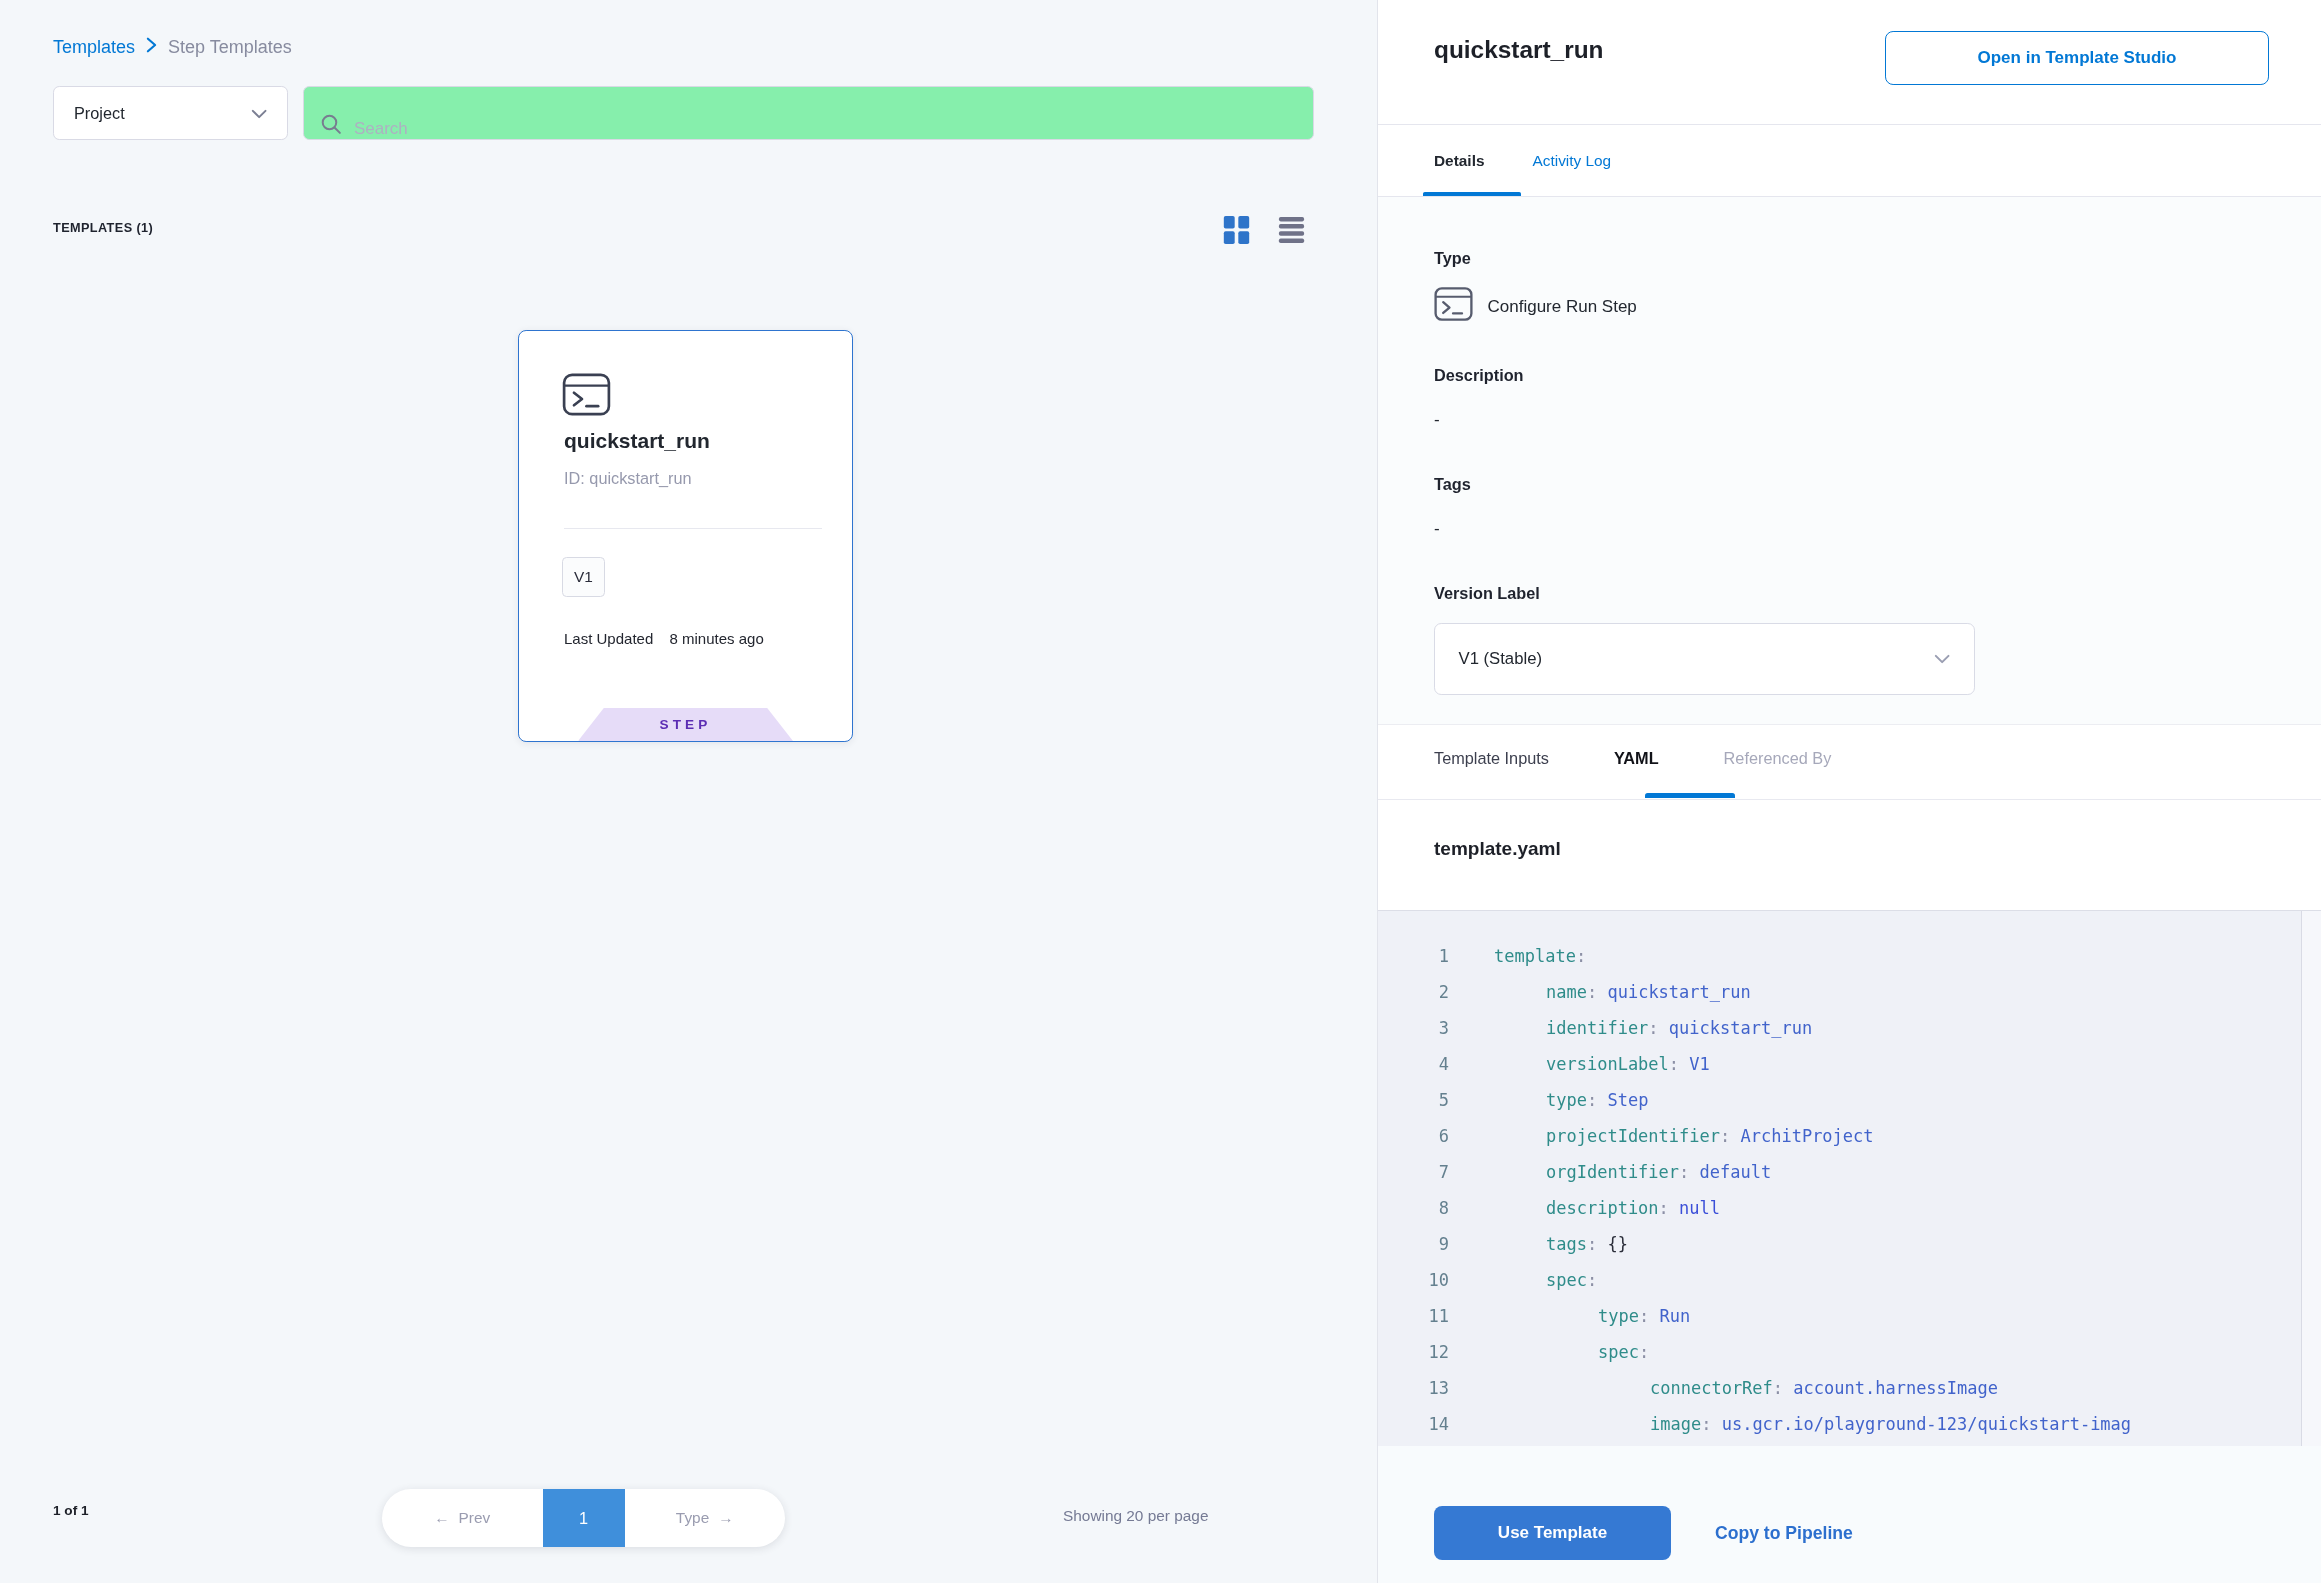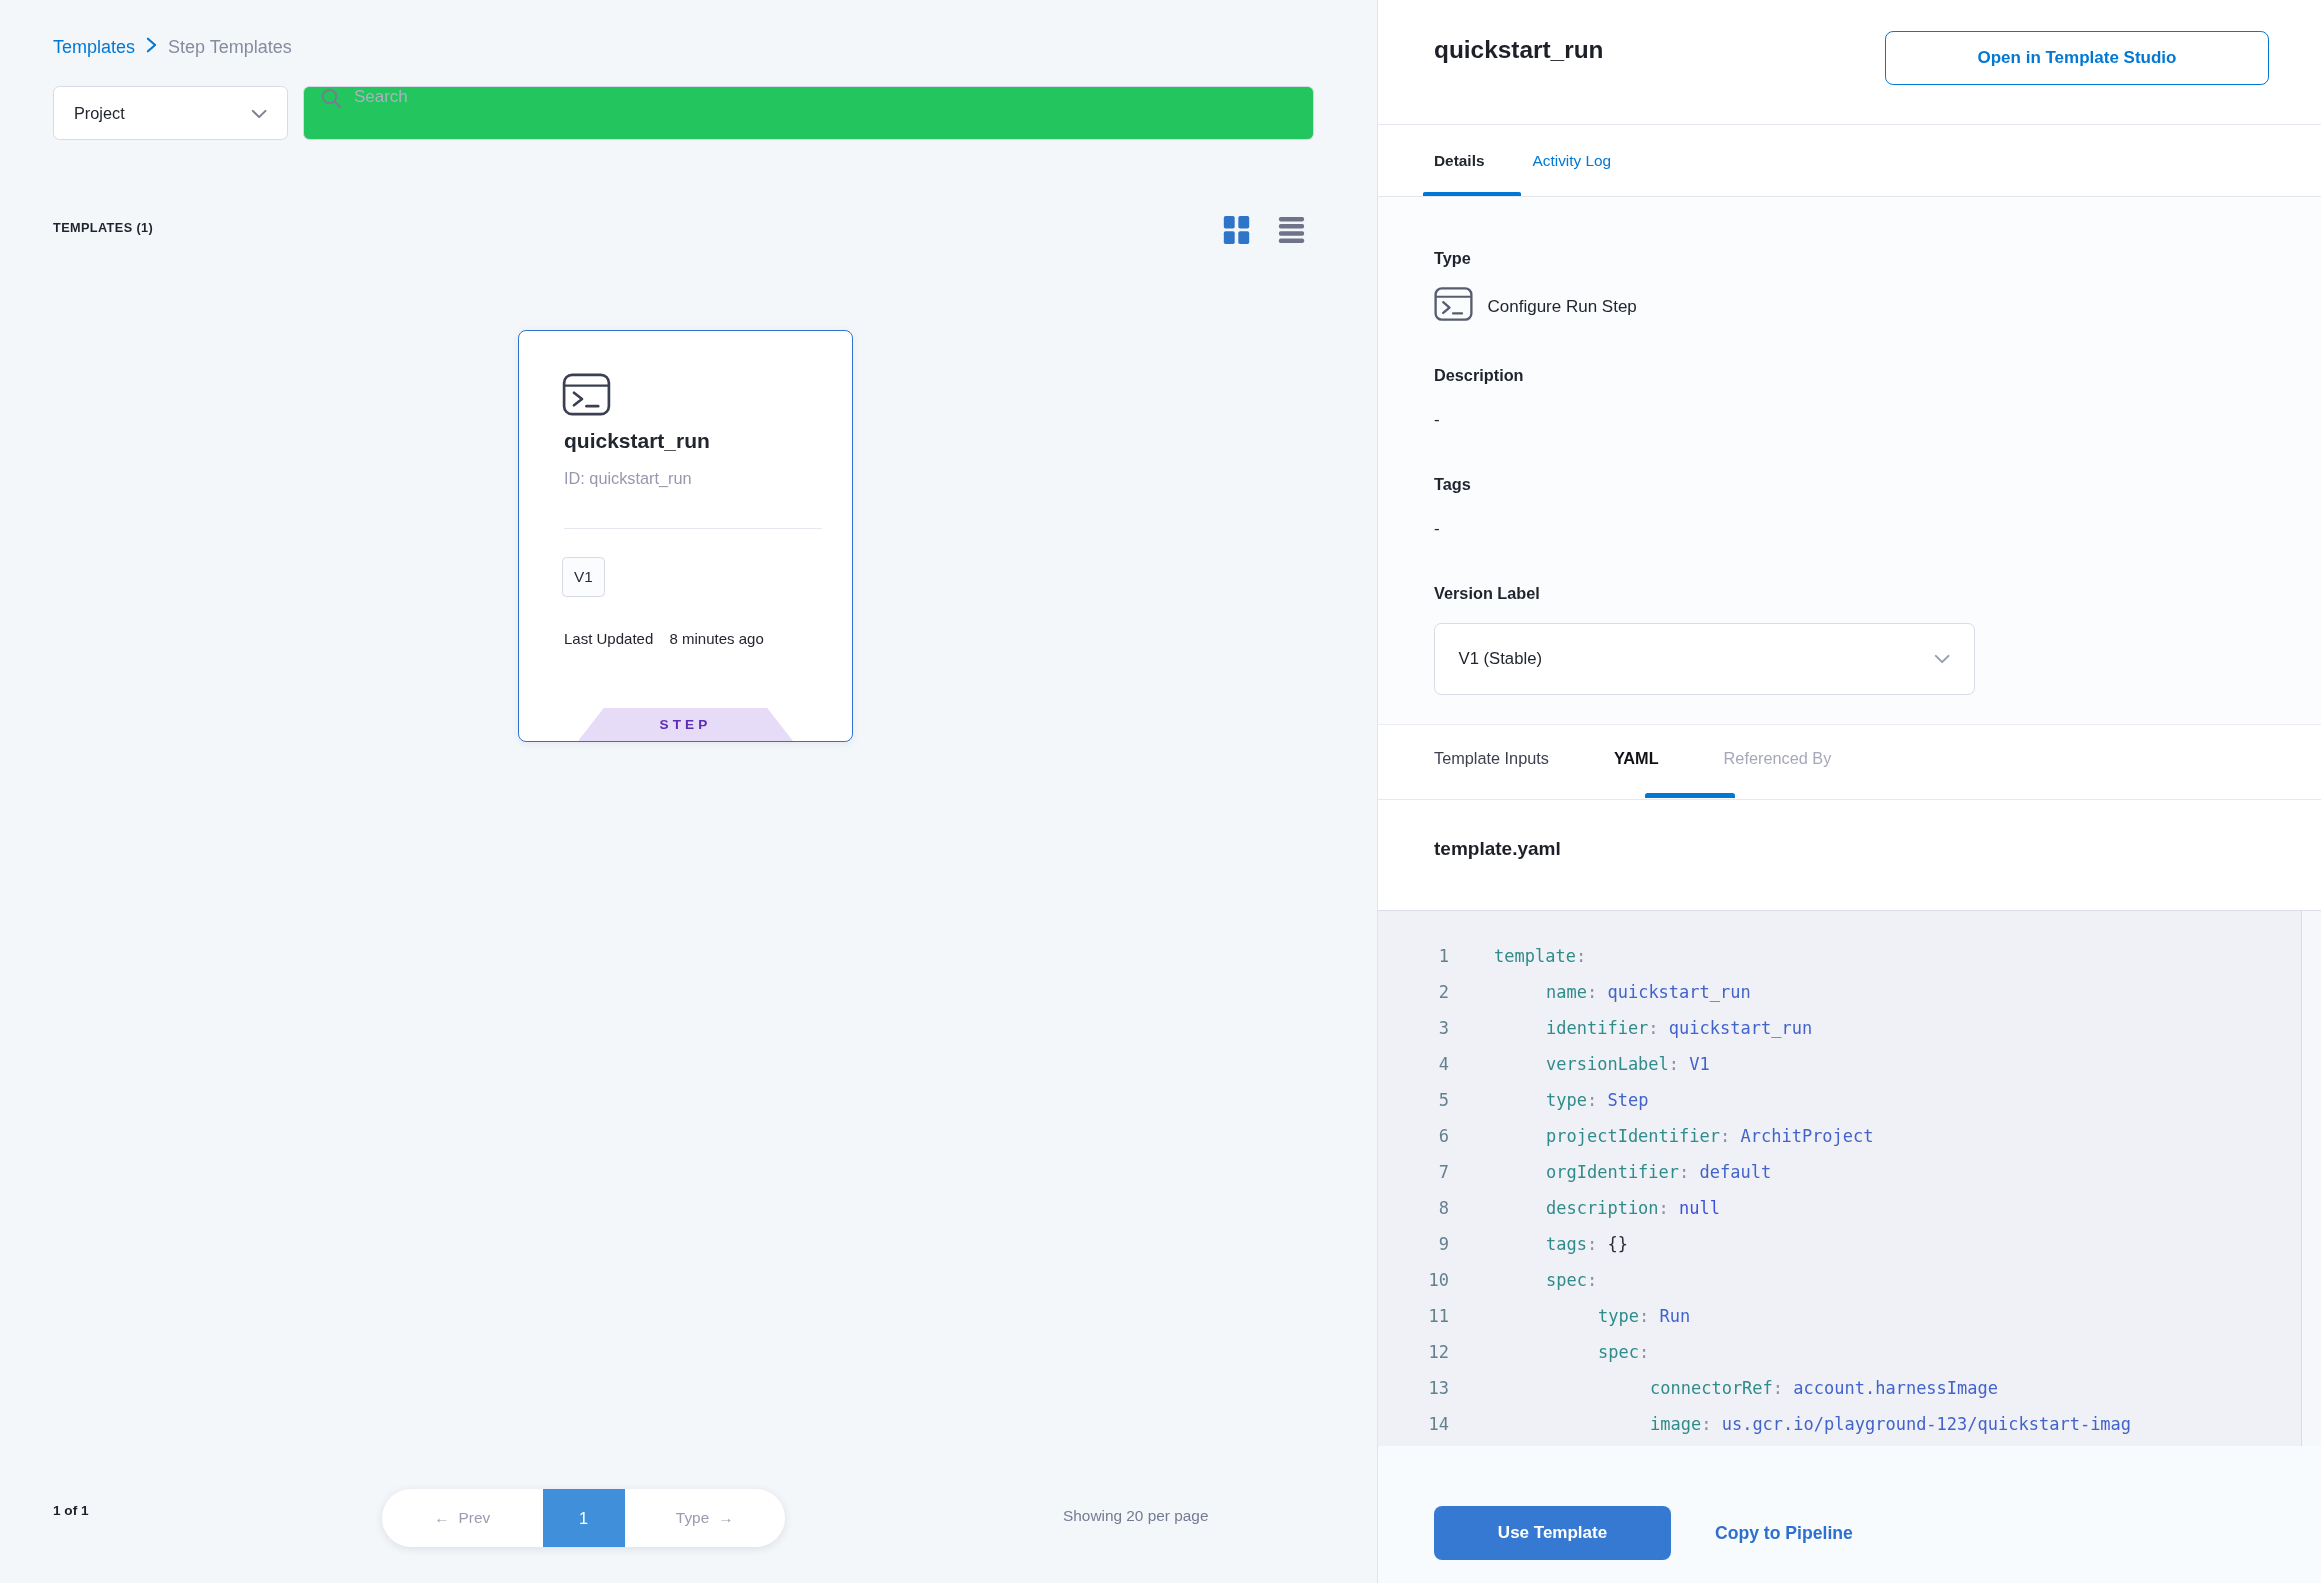--- a/index.html
+++ b/index.html
@@ -12,22 +12,22 @@
   .left-panel { position:absolute; left:0; top:0; width:1377px; height:1583px; background:#f4f7fa; }
   .breadcrumb { position:absolute; left:53px; top:36px; display:flex; align-items:center; gap:11px; font-size:18px; }
   .crumb-link { color:#0278d5; cursor:pointer; }
   .crumb-current { color:#878b9f; }
   .scope-select {
     position:absolute; left:53px; top:86px; width:235px; height:54px; background:#fff;
     border:0.9px solid #d9dae5; border-radius:6.3px; display:flex; align-items:center;
     padding:0 20px; font-size:16.3px; color:#22272f; justify-content:space-between; cursor:pointer;
   }
   .search-box {
-    position:absolute; left:303px; top:86px; width:1011px; height:54px; background:#22c55e;
-    border:0.9px solid #d9dae5; border-radius:6.3px; display:flex; align-items:flex-start; padding:0 16.3px; gap:11px;
+    position:absolute; left:303px; top:86px; width:1011px; height:54px; background:#86efac;
+    border:0.9px solid #d9dae5; border-radius:6.3px; display:flex; align-items:flex-end; padding:0 16.3px; gap:11px;
   }
   .search-box input {
     border:none; outline:none; flex:1; font-size:17px; font-family:"Liberation Sans",sans-serif; color:#22272f; background:transparent;
   }
   .search-box input::placeholder { color:#aeb0c2; }
   .section-header { position:absolute; left:53px; top:221px; font-size:12.7px; font-weight:bold; letter-spacing:0.4px; color:#1f232e; }
   .view-toggle-grid { position:absolute; left:1222px; top:214px; width:29px; height:31px; cursor:pointer; }
   .view-toggle-list { position:absolute; left:1278px; top:214px; width:29px; height:31px; cursor:pointer; }
 
   

